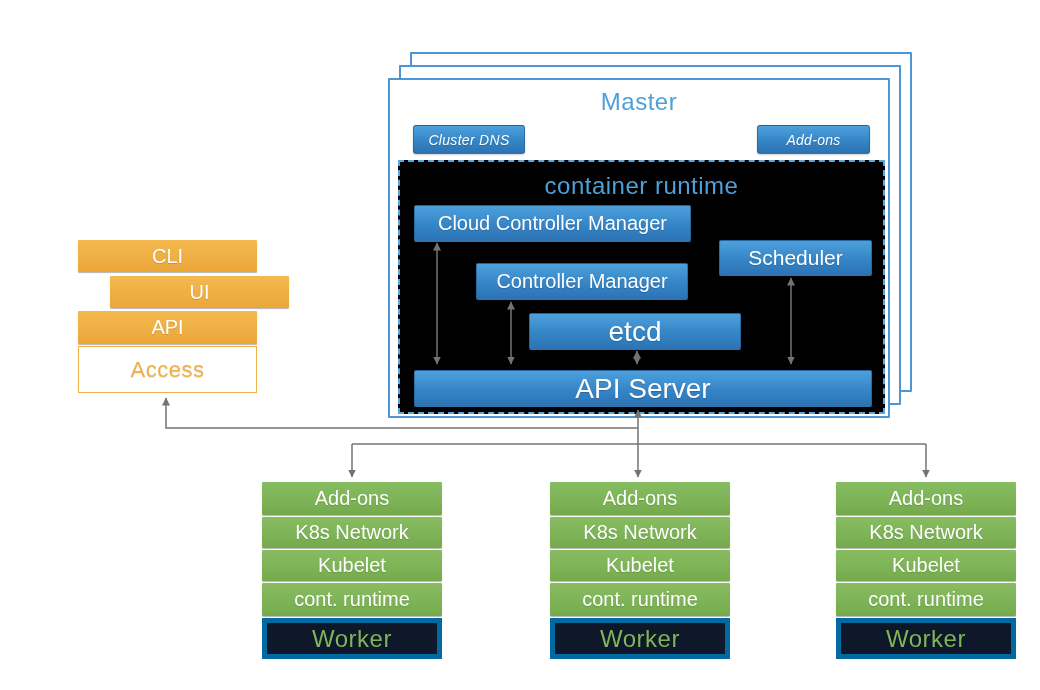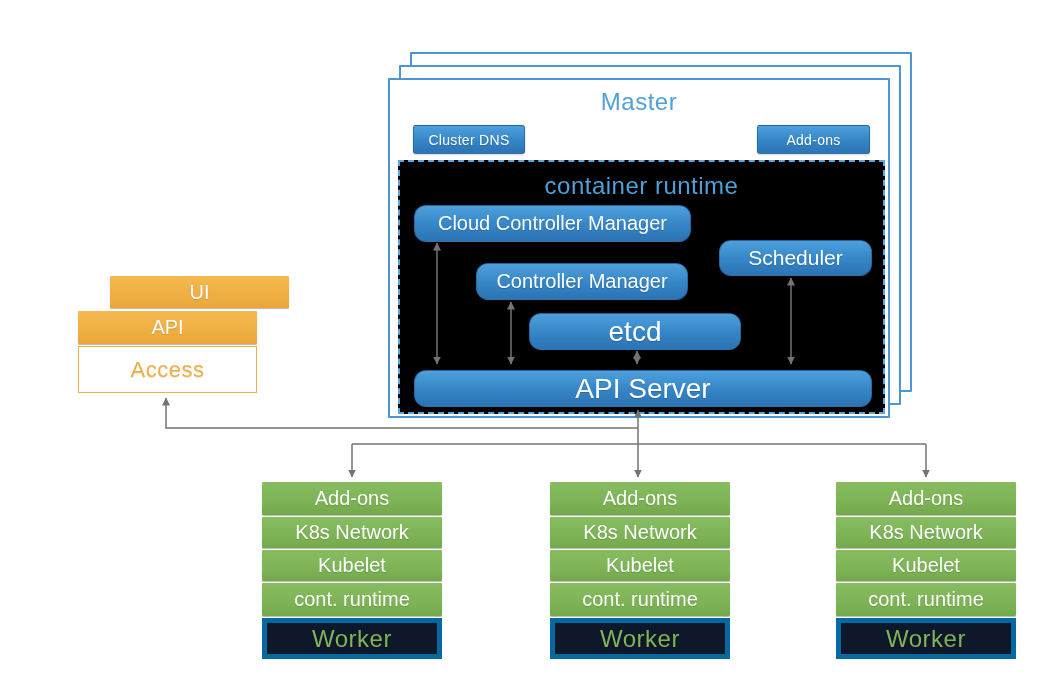--- a/index.html
+++ b/index.html
@@ -35,29 +35,29 @@
     text-align: center;
     color: #4ea0d9;
     font-size: 24px;
     letter-spacing: 0.5px;
   }
 
   
   .box-blue {
     background: linear-gradient(180deg, #4da0dc 0%, #3585c6 55%, #2c73b4 100%);
     border: 1px solid rgba(32, 92, 143, 0.65);
-    border-radius: 12px;
+    border-radius: 2px;
     color: #ffffff;
     display: flex;
     align-items: center;
     justify-content: center;
     text-shadow: 0 1px 1px rgba(0,0,0,0.18);
     box-shadow: 0 1px 2px rgba(0,0,0,0.18);
   }
-  .btn-blue { font-size: 14px; border-radius: 3px; letter-spacing: 0.3px; }
+  .btn-blue { font-size: 14px; border-radius: 3px; letter-spacing: 0.3px; font-style: italic; }
   .fs20 { font-size: 20px; }
   .fs21 { font-size: 21px; }
   .fs22 { font-size: 28px; }
 
   
   .orange-row {
     background: linear-gradient(180deg, #f4b94f 0%, #efae43 60%, #eca637 100%);
     border-radius: 1px;
     color: #ffffff;
     display: flex;
@@ -131,20 +131,21 @@
 
       <div class="abs box-blue fs20" style="left:56px; top:101px; width:212px; height:37px;margin-left:20px;">Controller Manager</div>
 
       <div class="abs box-blue fs22" style="left:129px; top:151px; width:212px; height:37px;">etcd</div>
 
       <div class="abs box-blue fs22" style="left:14px; top:208px; width:458px; height:37px;">API Server</div>
     </div>
   </div>
 
   <div class="abs" style="left:78px; top:240px; width:179px; height:153px;">
+    <div class="abs orange-row" style="left:0; top:0; width:179px; height:32px;">CLI</div>
     <div class="abs orange-row" style="left:0; top:36px; width:179px; height:32px;margin-left:32px;">UI</div>
     <div class="abs orange-row" style="left:0; top:71px; width:179px; height:33px;">API</div>
     <div class="abs access-box" style="left:0; top:106px; width:179px; height:47px;">Access</div>
   </div>
 
   <div class="abs" style="left:262px; top:482px; width:180px; height:177px;">
     <div class="abs green-row" style="left:0; top:0; width:180px; height:33px;">Add-ons</div>
     <div class="abs green-row" style="left:0; top:35px; width:180px; height:31px;">K8s Network</div>
     <div class="abs green-row" style="left:0; top:68px; width:180px; height:31px;">Kubelet</div>
     <div class="abs green-row" style="left:0; top:101px; width:180px; height:33px;">cont. runtime</div>

